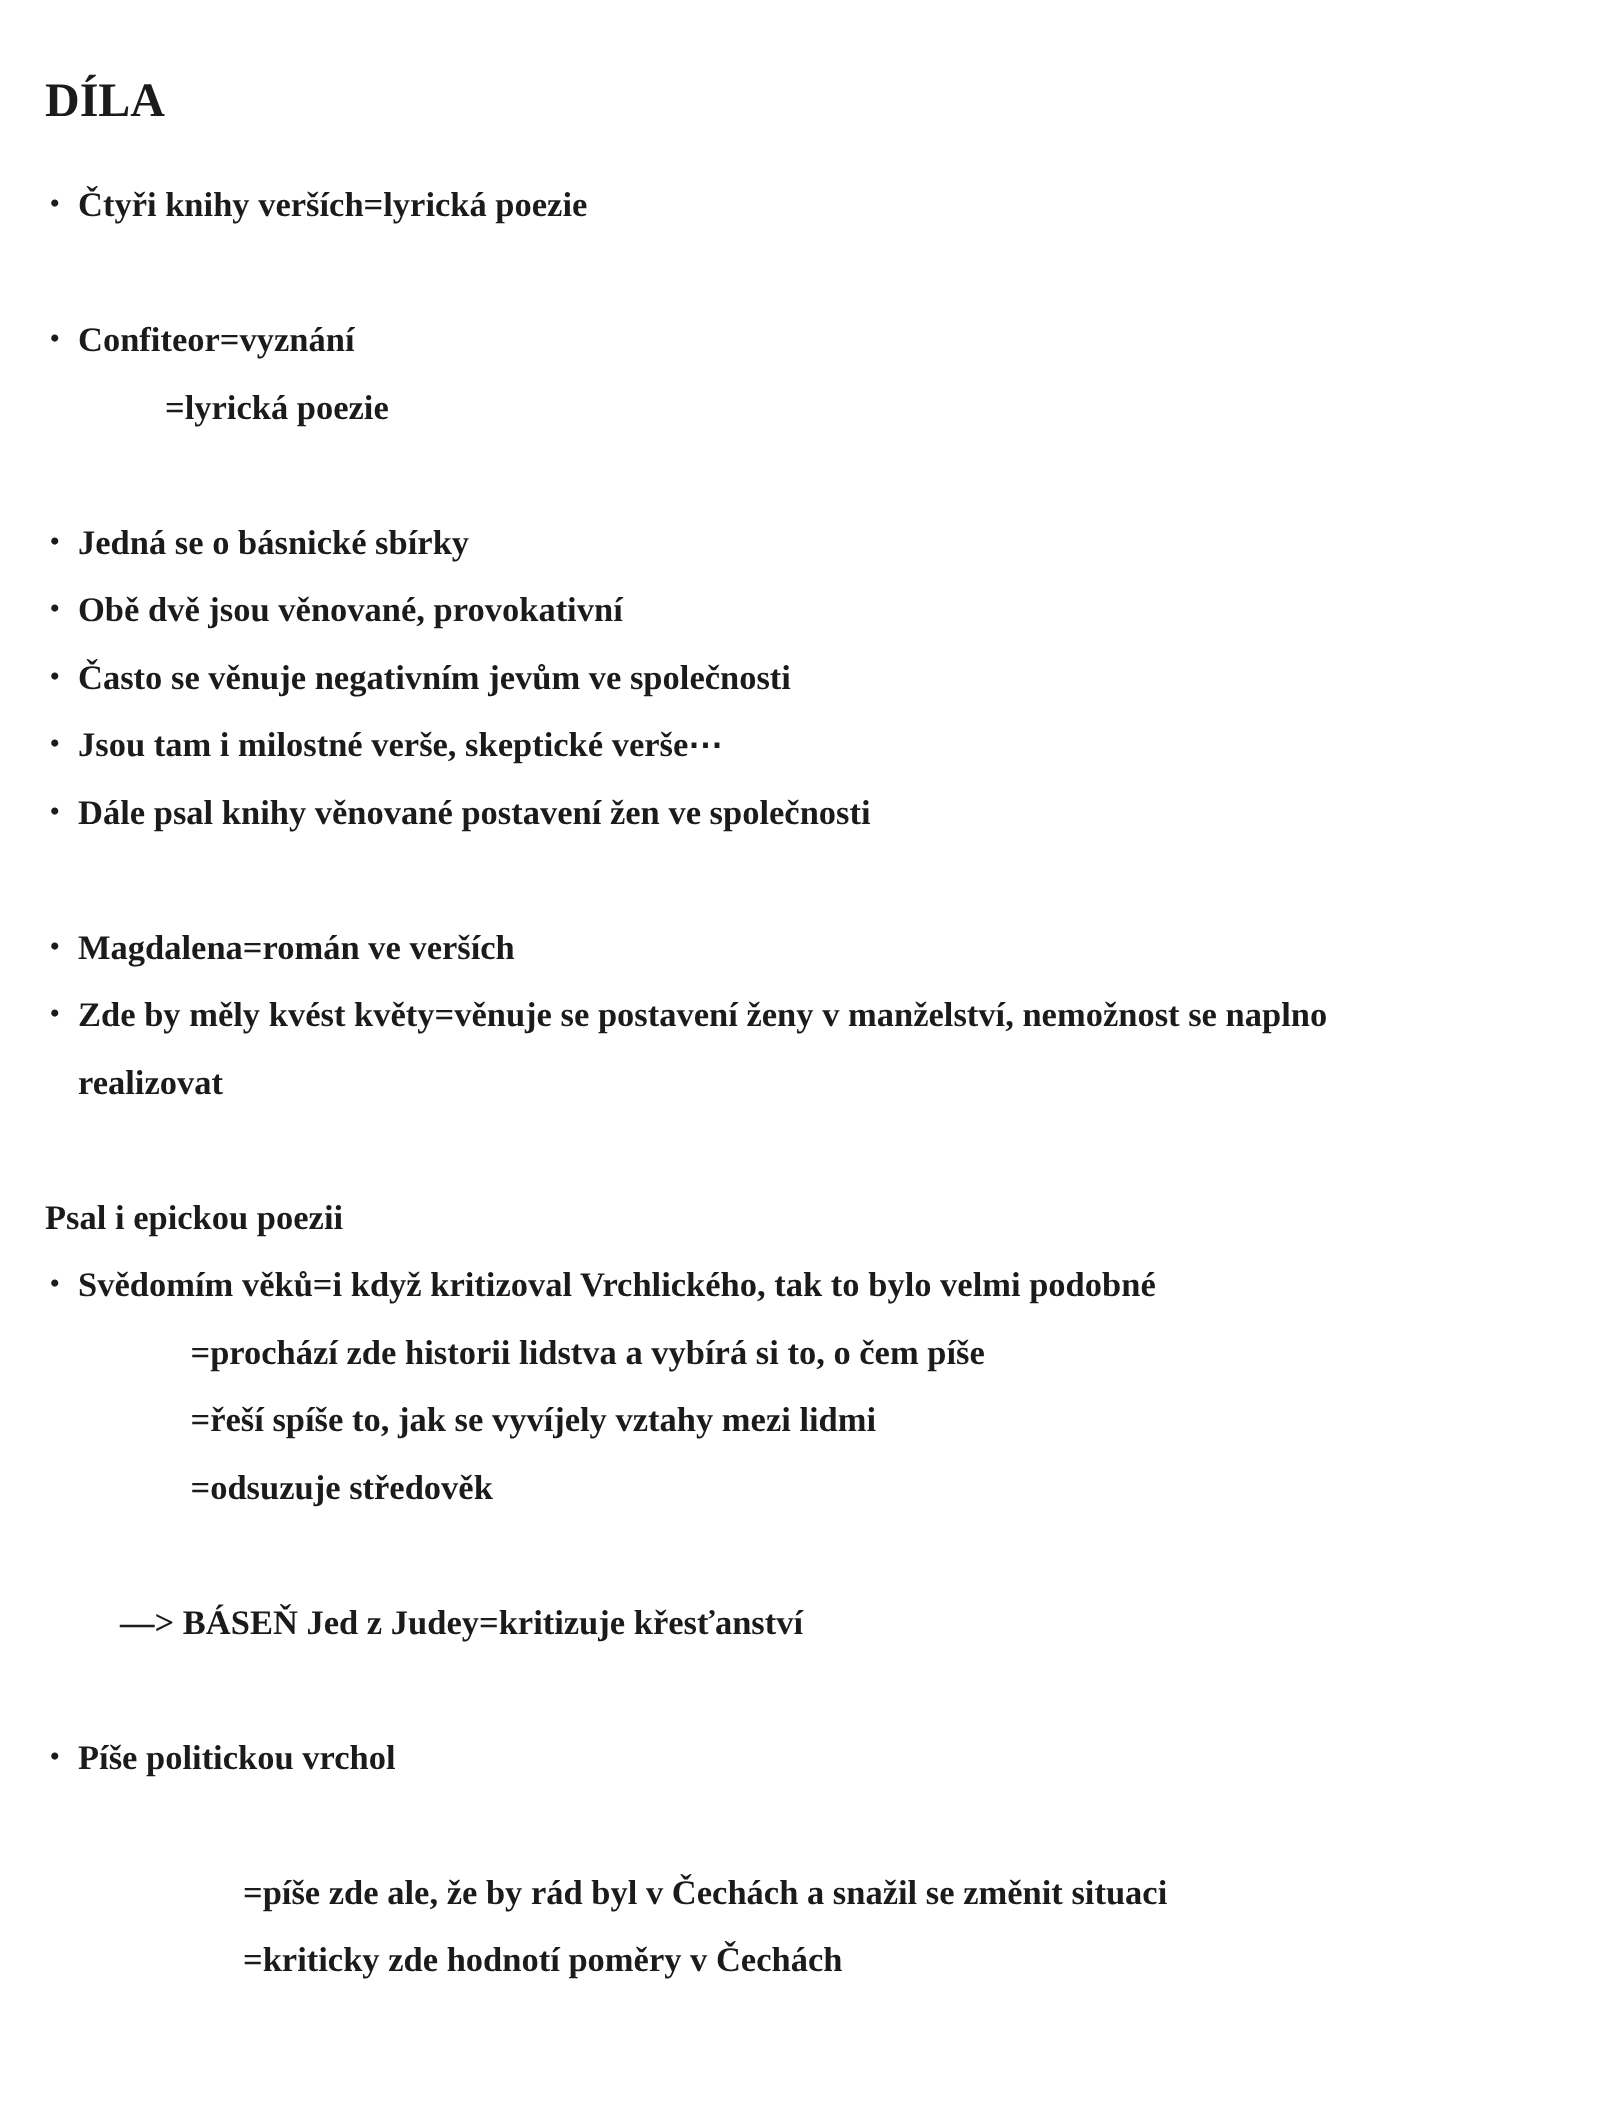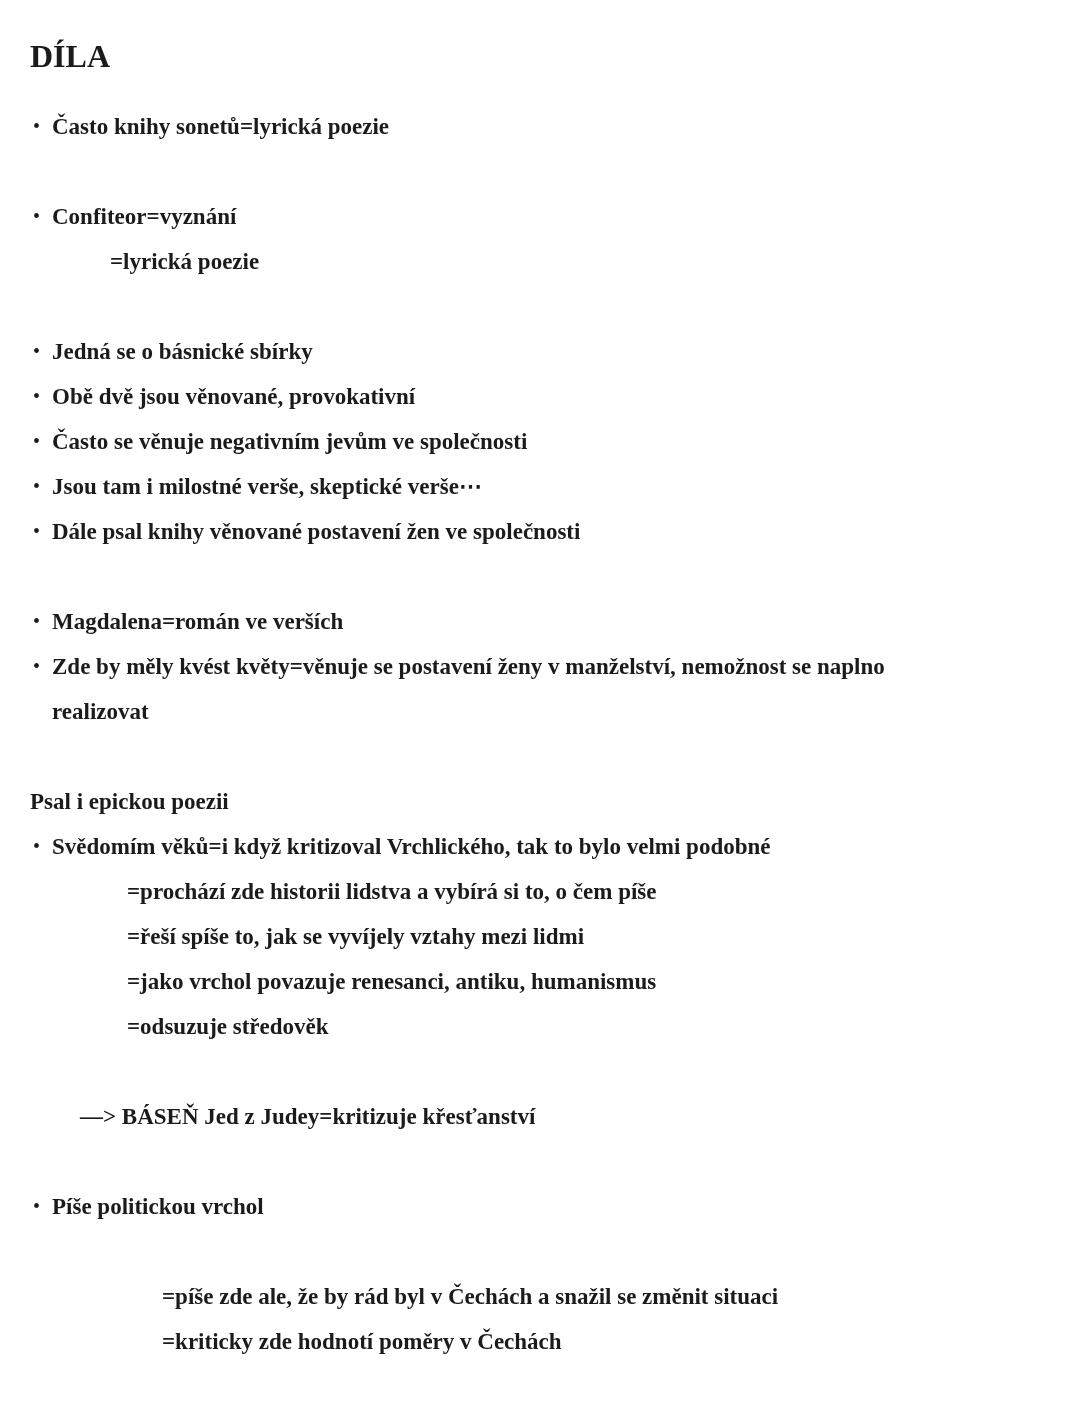--- a/index.html
+++ b/index.html
@@ -9,21 +9,21 @@
   }
   .page {
     position: relative;
     width: 1080px;
     height: 1417px;
     background: #ffffff;
     color: #1b1b1b;
     font-family: "Liberation Serif", "DejaVu Serif", serif;
     overflow: hidden;
     box-sizing: border-box;
-    padding-top: 34px;
+    padding-top: 44px;
   }
   .heading {
     padding-left: 30px;
     font-size: 32px;
     font-weight: bold;
     line-height: 44px;
     height: 70px;
     box-sizing: border-box;
     white-space: nowrap;
   }
@@ -47,40 +47,39 @@
   .blank { height: 45px; }
   .lead { font-weight: bold; }
   .rest, .prefix { font-weight: bold; }
 </style>
 </head>
 <body>
 
 <div class="page">
   <div id="lines">
       <div class="heading">DÍLA</div>
-      <div class="line bullet"><span class="dot">•</span><span class="lead">Často knihy sonetů</span><span class="rest">=lyrická poezie</span></div>
+      <div class="line bullet"><span class="dot">•</span><span class="lead">Čtyři knihy verších</span><span class="rest">=lyrická poezie</span></div>
       <div class="blank"></div>
       <div class="line bullet"><span class="dot">•</span><span class="lead">Confiteor</span><span class="rest">=vyznání</span></div>
       <div class="line plain" style="padding-left: 110px;"><span class="rest">=lyrická poezie</span></div>
       <div class="blank"></div>
       <div class="line bullet"><span class="dot">•</span><span class="rest">Jedná se o básnické sbírky</span></div>
       <div class="line bullet"><span class="dot">•</span><span class="rest">Obě dvě jsou věnované, provokativní</span></div>
       <div class="line bullet"><span class="dot">•</span><span class="rest">Často se věnuje negativním jevům ve společnosti</span></div>
       <div class="line bullet"><span class="dot">•</span><span class="rest">Jsou tam i milostné verše, skeptické verše⋯</span></div>
       <div class="line bullet"><span class="dot">•</span><span class="rest">Dále psal knihy věnované postavení žen ve společnosti</span></div>
       <div class="blank"></div>
       <div class="line bullet"><span class="dot">•</span><span class="lead">Magdalena</span><span class="rest">=román ve verších</span></div>
       <div class="line bullet"><span class="dot">•</span><span class="lead">Zde by měly kvést květy</span><span class="rest">=věnuje se postavení ženy v manželství, nemožnost se naplno</span></div>
       <div class="line plain" style="padding-left: 52px;"><span class="rest">realizovat</span></div>
       <div class="blank"></div>
       <div class="line plain"><span class="rest">Psal i epickou poezii</span></div>
       <div class="line bullet"><span class="dot">•</span><span class="lead">Svědomím věků</span><span class="rest">=i když kritizoval Vrchlického, tak to bylo velmi podobné</span></div>
       <div class="line plain" style="padding-left: 127px;"><span class="rest">=prochází zde historii lidstva a vybírá si to, o čem píše</span></div>
       <div class="line plain" style="padding-left: 127px;"><span class="rest">=řeší spíše to, jak se vyvíjely vztahy mezi lidmi</span></div>
-      <div class="line plain" style="padding-left: 127px;"><span class="rest">=jako vrchol povazuje renesanci, antiku, humanismus</span></div>
       <div class="line plain" style="padding-left: 127px;"><span class="rest">=odsuzuje středověk</span></div>
       <div class="blank"></div>
       <div class="line plain" style="padding-left: 80px;"><span class="prefix">—&gt; BÁSEŇ </span><span class="lead">Jed z Judey</span><span class="rest">=kritizuje křesťanství</span></div>
       <div class="blank"></div>
       <div class="line bullet"><span class="dot">•</span><span class="rest">Píše politickou vrchol</span></div>
       <div class="blank"></div>
       <div class="line plain" style="padding-left: 162px;"><span class="rest">=píše zde ale, že by rád byl v Čechách a snažil se změnit situaci</span></div>
       <div class="line plain" style="padding-left: 162px;"><span class="rest">=kriticky zde hodnotí poměry v Čechách</span></div>
     </div>
 </div>

